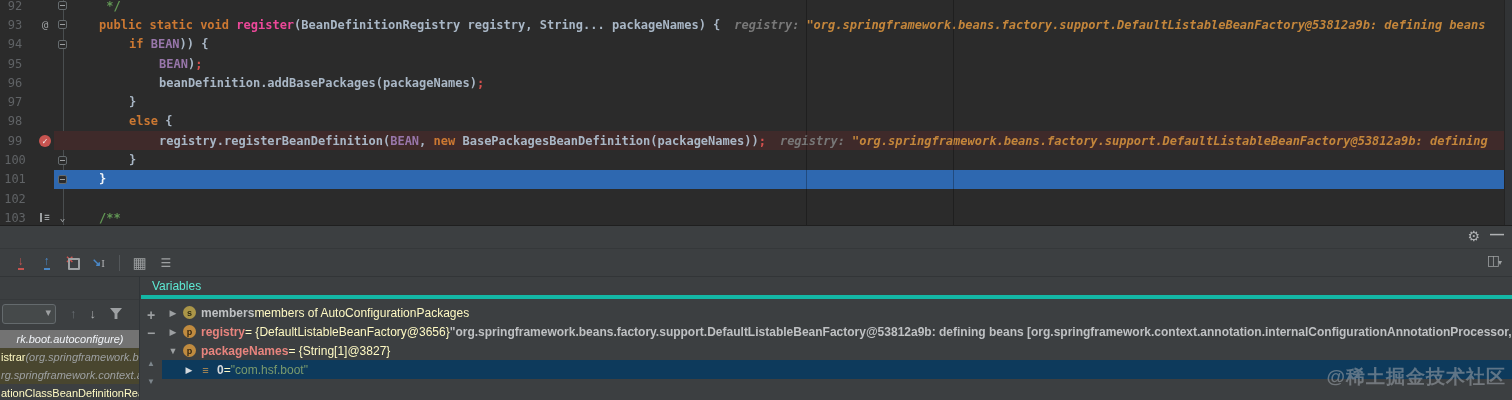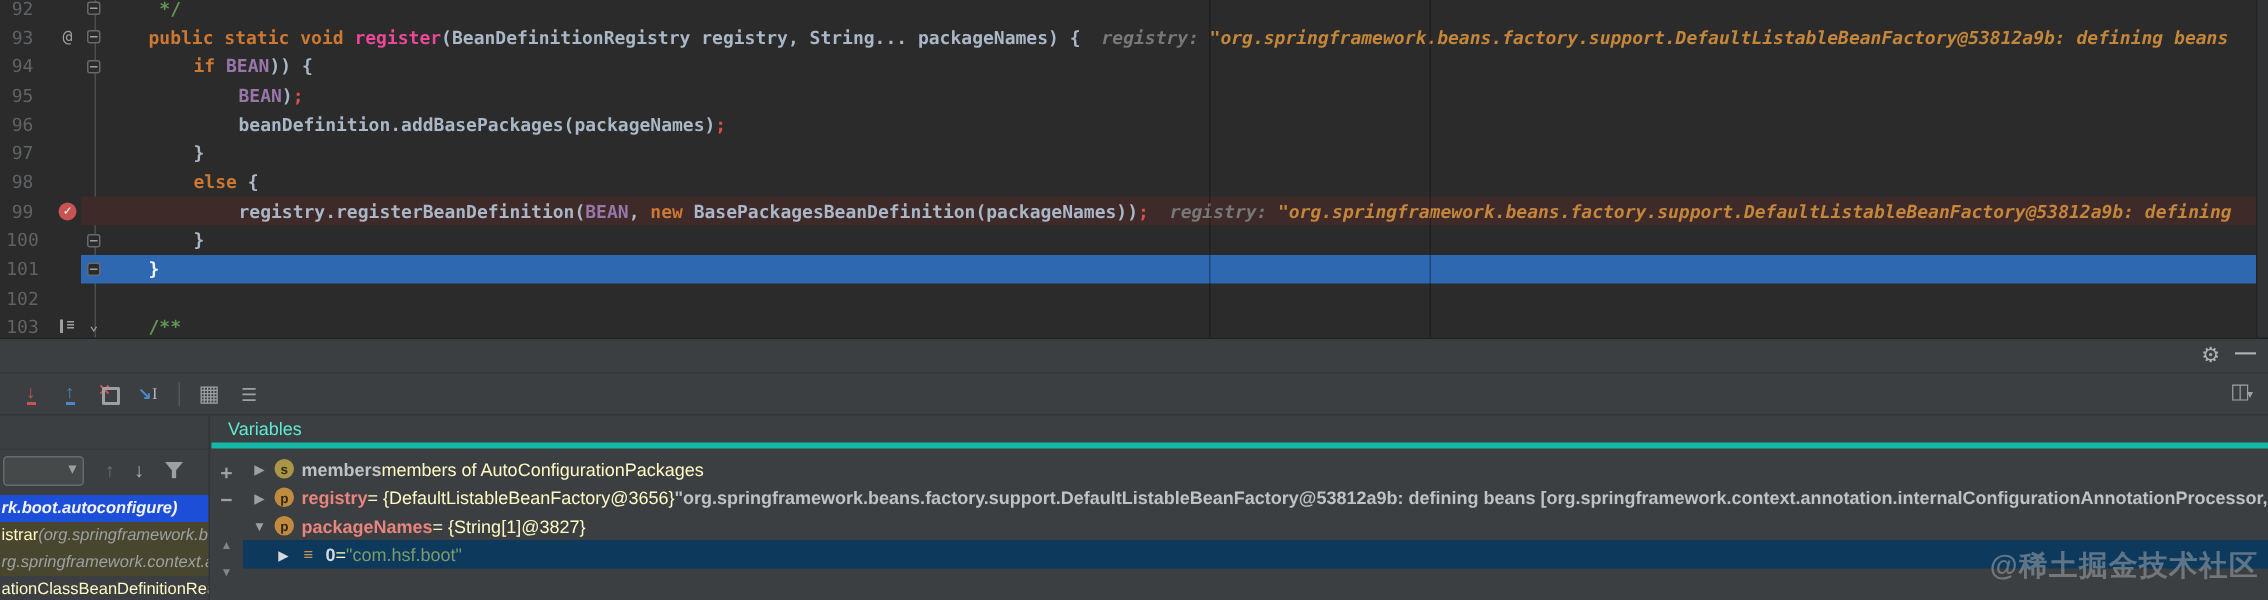--- a/index.html
+++ b/index.html
@@ -74,21 +74,21 @@
   .frames-header{height:23px;border-bottom:1px solid #36393b;}
   .frames-controls{height:27px;display:flex;align-items:center;padding-left:2px;}
   .combo{width:52px;height:18px;background:#45494a;border:1px solid #646a6d;border-radius:3px;position:relative;flex:none;}
   .combo::after{content:"▾";position:absolute;right:4px;top:1px;color:#9da0a2;font-size:11px;}
   .fc-up{color:#6b7075;font-size:13px;font-weight:700;margin-left:14px;}
   .fc-down{color:#afb1b3;font-size:13px;font-weight:700;margin-left:13px;}
   .ico-funnel{width:12px;height:11px;background:#9da0a2;margin-left:14px;
               clip-path:polygon(0 0,100% 0,62% 50%,62% 100%,38% 100%,38% 50%);}
   #frames-list{margin-top:3px;}
   .frame-row{height:18px;display:flex;align-items:center;font-size:11px;white-space:nowrap;overflow:hidden;padding-left:1px;color:#9da0a2;}
-  .fr-selected{background:#1d4ed8;color:#f0f3f7;font-weight:700;font-style:italic;}
+  .fr-selected{background:#737373;color:#f0f3f7;font-weight:400;font-style:italic;justify-content:center;}
   .fr-library{background:#49462f;}
   .seg-dimi{font-style:italic;}
 
   
   .mini-toolbar{position:absolute;left:141px;top:23px;width:20px;bottom:0;display:flex;flex-direction:column;align-items:center;color:#9da0a2;}
   .mti{height:18px;display:flex;align-items:center;justify-content:center;font-size:14px;font-weight:700;}
   .mti.small{font-size:8px;color:#7d868c;}
   .mt-plus{margin-top:7px;}
   .mt-up{margin-top:12px;}
 

